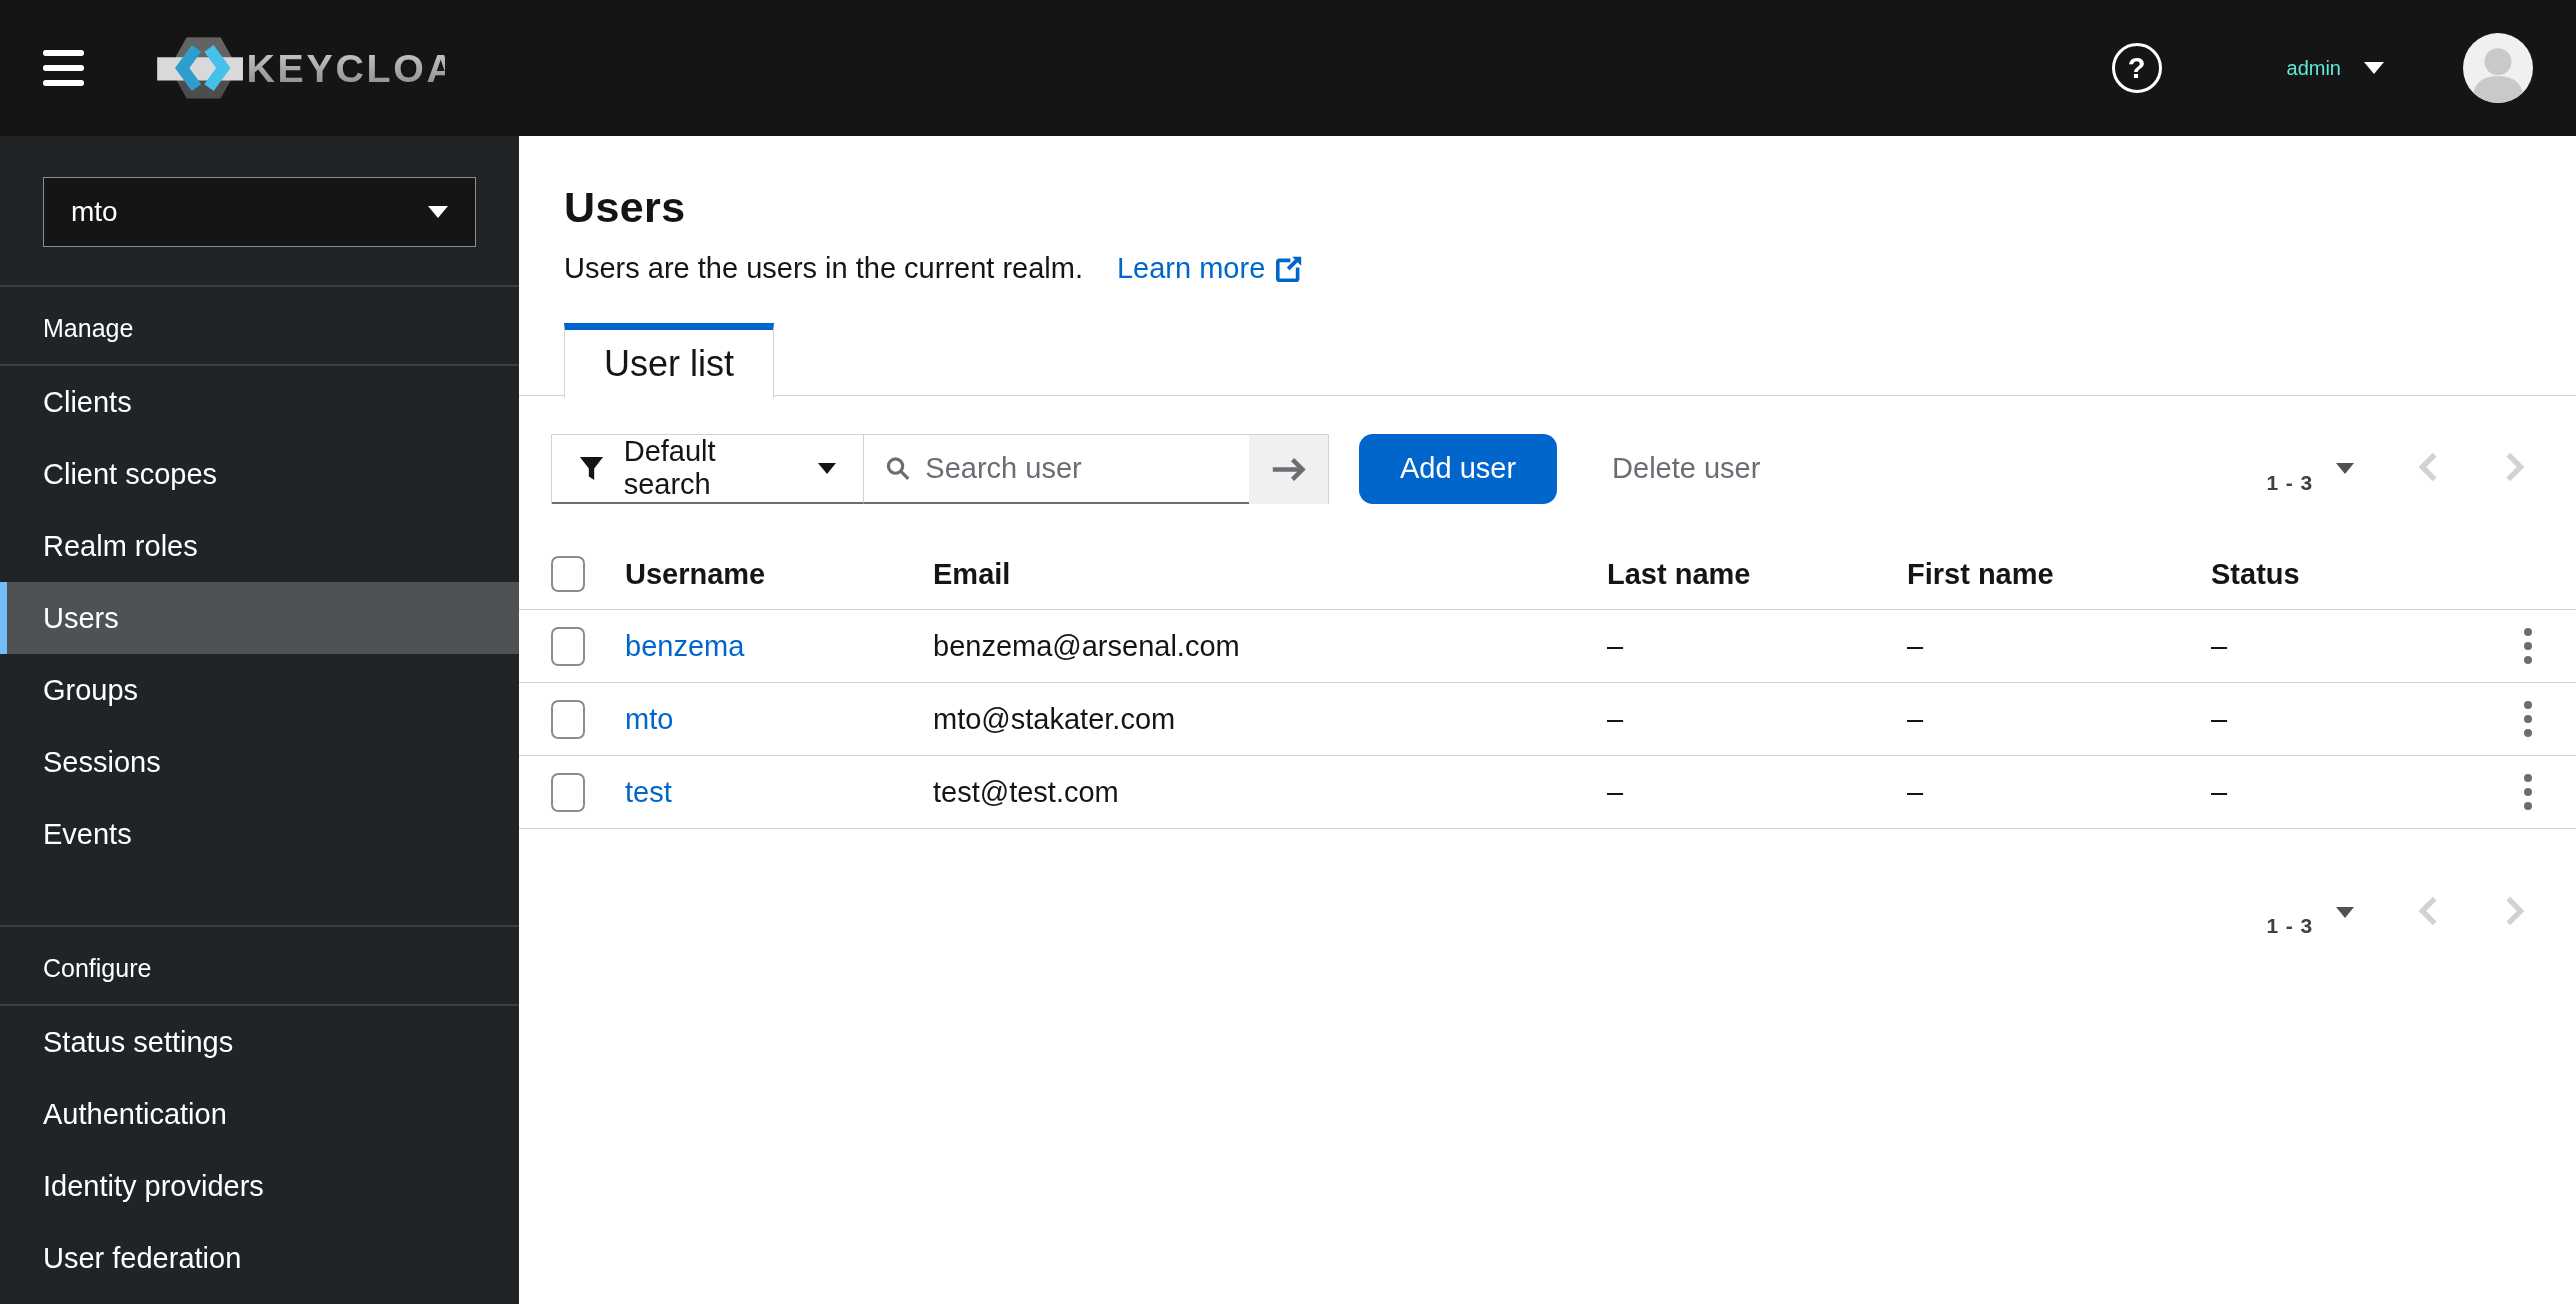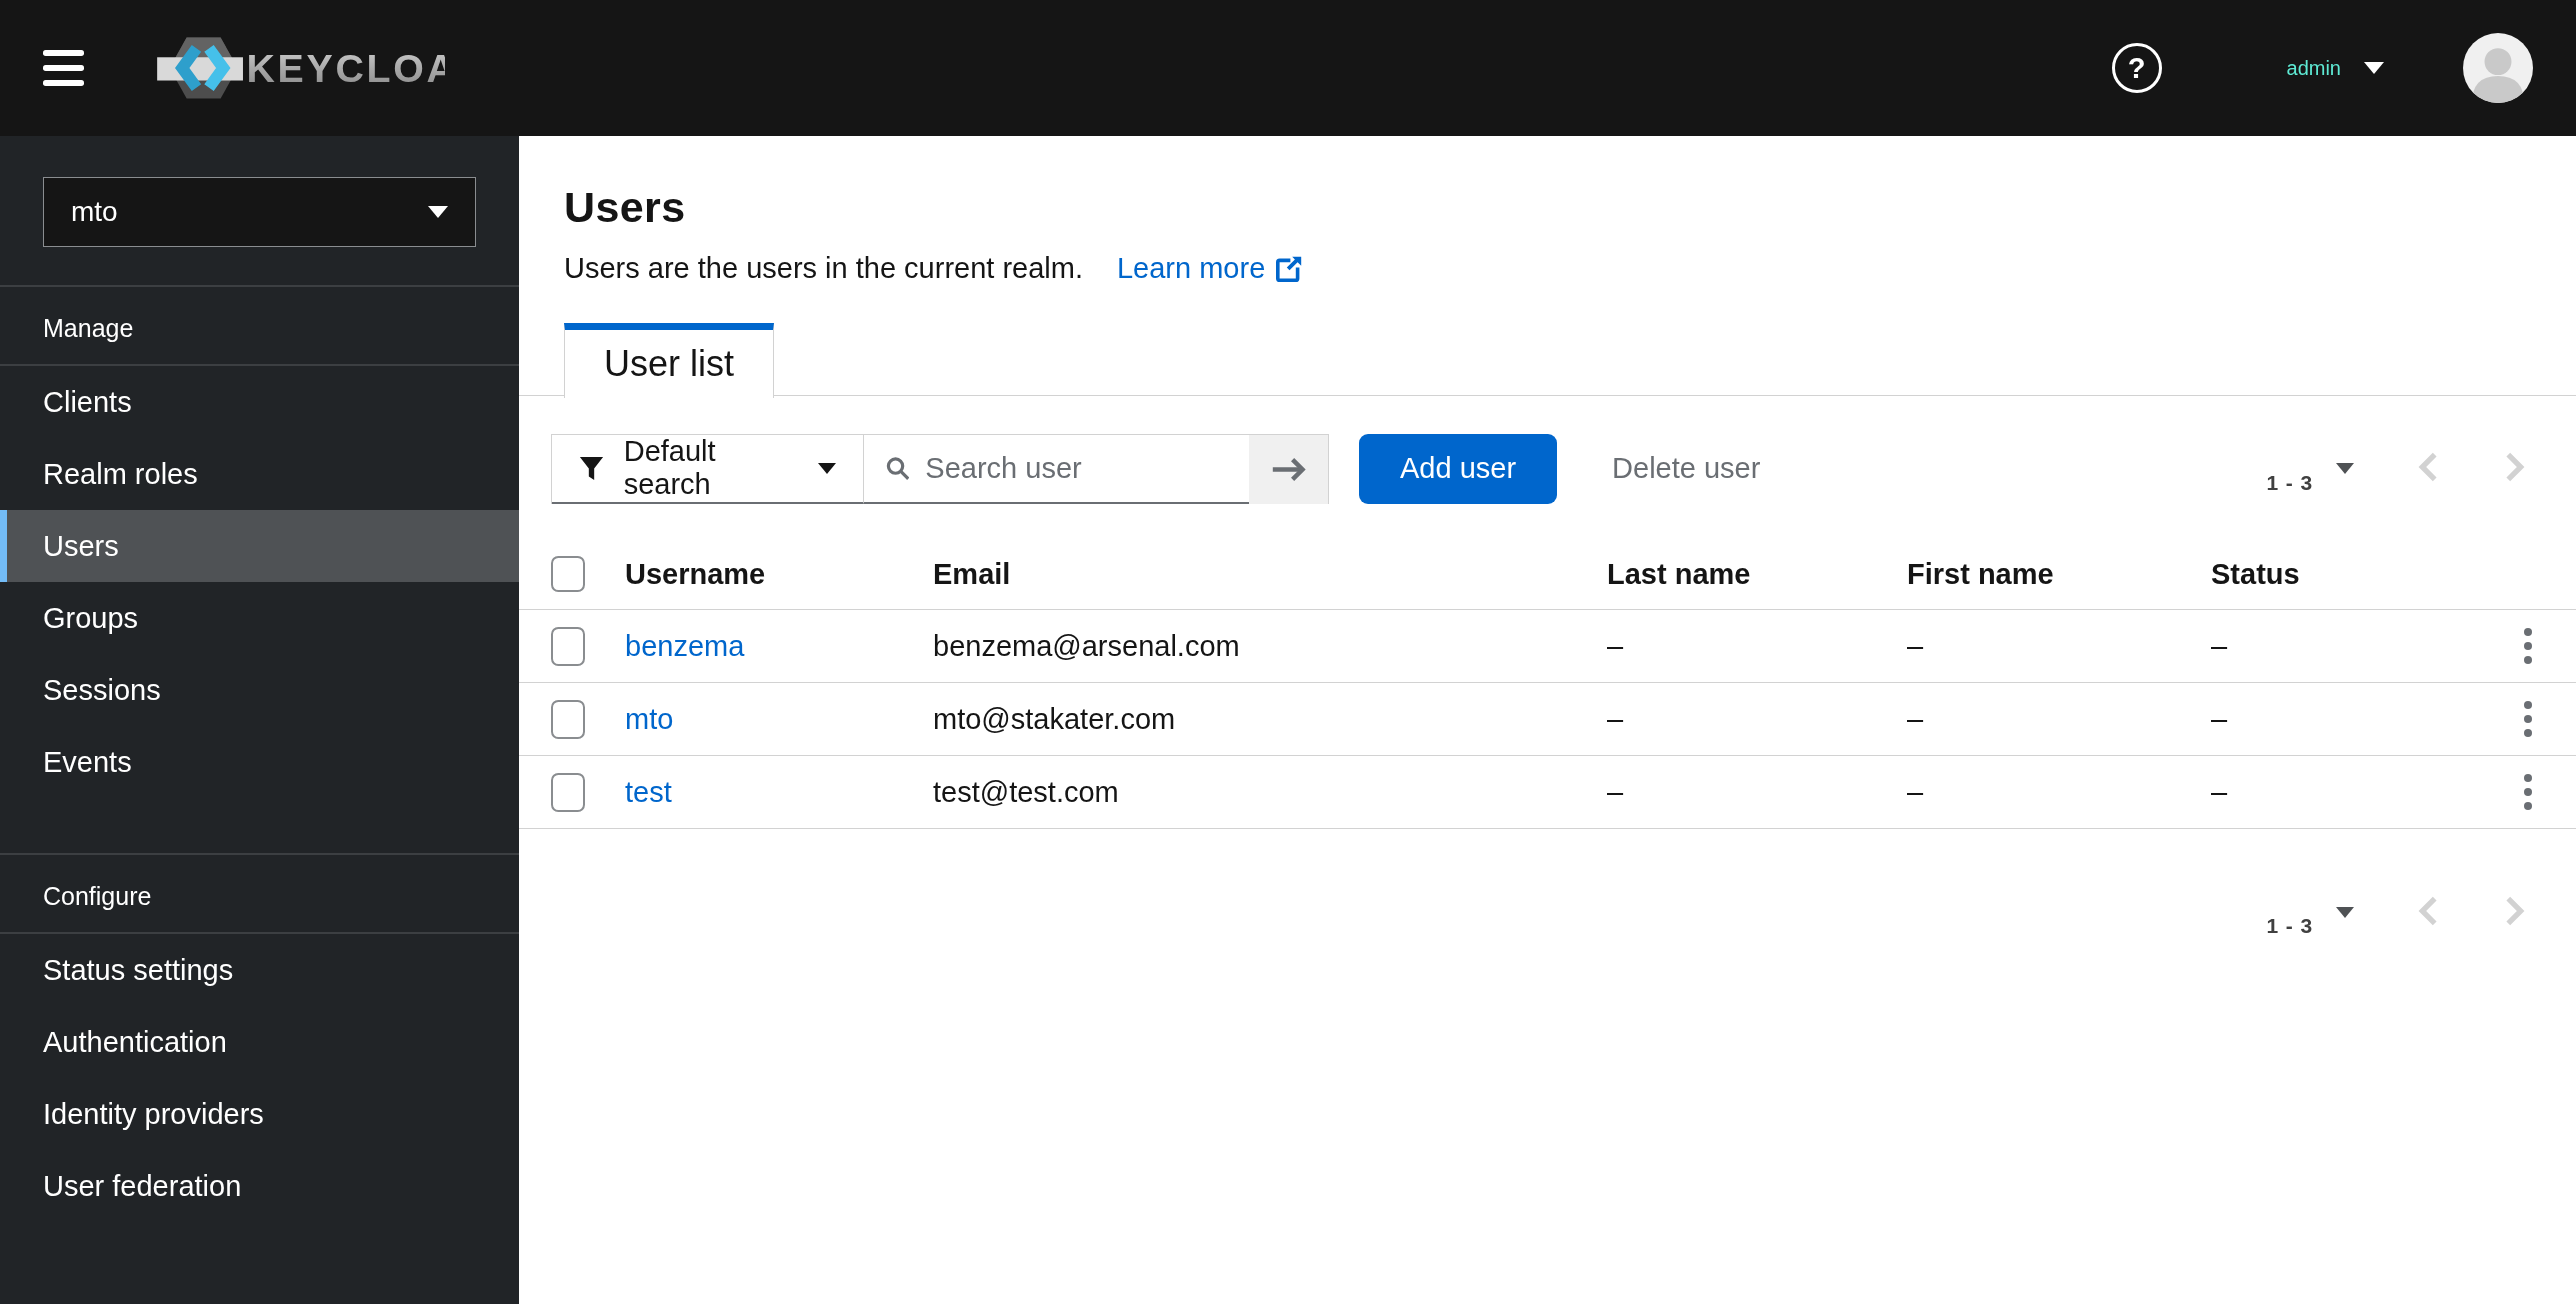--- a/index.html
+++ b/index.html
@@ -82,21 +82,21 @@
     border-left: 9.8px solid transparent; border-right: 9.8px solid transparent;
     border-top: 11.6px solid #151515; }
   .search-input-wrap { display: flex; align-items: center; gap: 16px; width: 386px;
     border-left: 1.8px solid #d2d2d2; border-bottom: 2.7px solid #6a6e73; background: #fff; padding: 0 21.5px; }
   .search-input { border: none; outline: none; font-size: 29px; color: #151515; width: 100%;
     font-family: "Liberation Sans", sans-serif; background: transparent; }
   .search-input::placeholder { color: #6a6e73; }
   .arrow-btn { width: 79px; background: #f0f0f0; border: none; display: flex; align-items: center;
     justify-content: center; cursor: pointer; }
   .btn-primary { margin-left: 30px; height: 70px; padding: 0 41px; background: #0066cc;
-    border: none; border-radius: 9px; color: #ffffff; font-size: 29px; cursor: pointer;
+    border: none; border-radius: 14px; color: #ffffff; font-size: 29px; cursor: pointer;
     font-family: "Liberation Sans", sans-serif; }
   .btn-plain { margin-left: 55px; background: none; border: none; color: #6a6e73; font-size: 29px;
     cursor: pointer; font-family: "Liberation Sans", sans-serif; }
   .toolbar-spacer { flex: 1; }
 
   .pagination { display: flex; align-items: center; }
   .pagination-range { font-size: 21px; font-weight: 700; color: #404040; letter-spacing: 0.9px; margin-top: 28px; }
   .per-page-toggle { background: none; border: none; margin-left: 23px; cursor: pointer;
     display: flex; align-items: center; }
   .caret-down-gray { width: 0; height: 0;
@@ -169,20 +169,21 @@
     <aside class="sidebar">
       <div class="realm-selector">
         <span class="realm-selector-label">mto</span>
         <span class="caret-down-light" style="margin-left:0"></span>
       </div>
       <nav id="sidebar-nav">
           <div class="nav-divider"></div>
           <div class="nav-section-title">Manage</div>
           <div class="nav-divider"></div>
           <div class="nav-item">Clients</div>
+          <div class="nav-item">Client scopes</div>
           <div class="nav-item">Realm roles</div>
           <div class="nav-item selected">Users</div>
           <div class="nav-item">Groups</div>
           <div class="nav-item">Sessions</div>
           <div class="nav-item">Events</div>
           <div class="nav-gap"></div>
           <div class="nav-divider"></div>
           <div class="nav-section-title">Configure</div>
           <div class="nav-divider"></div>
           <div class="nav-item">Status settings</div>

